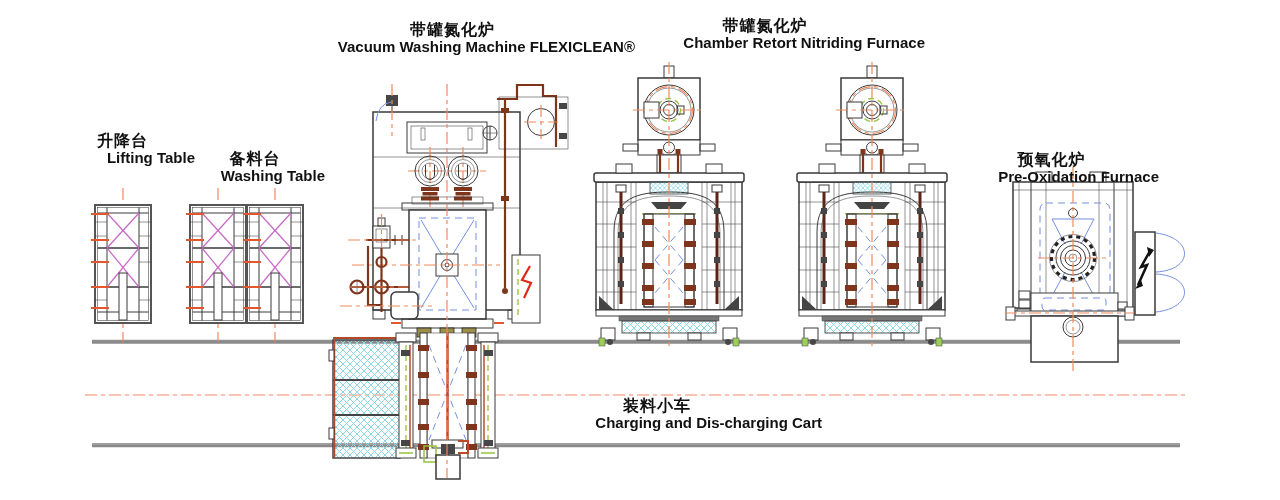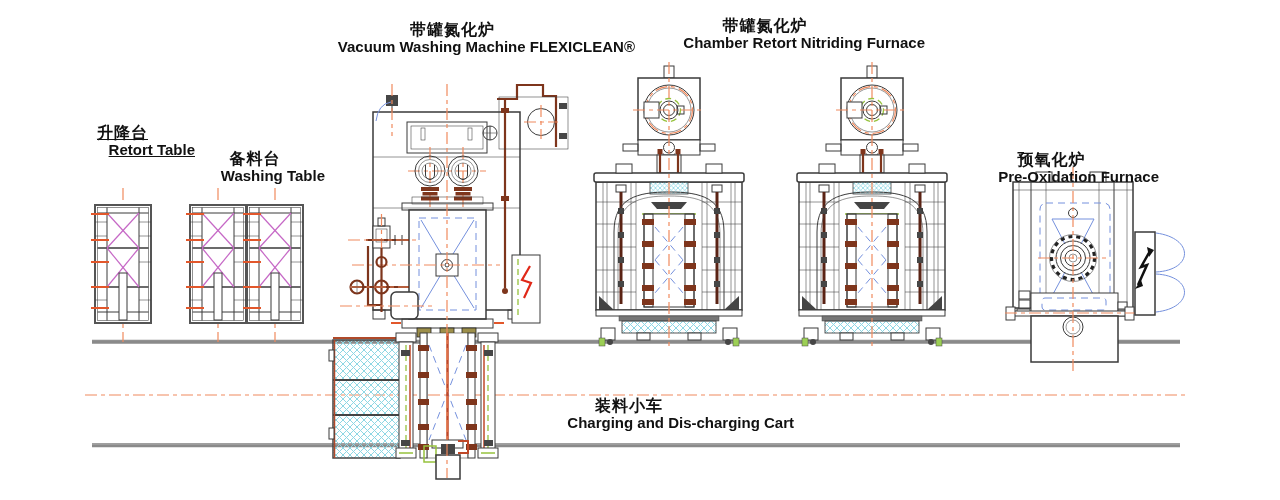--- a/index.html
+++ b/index.html
@@ -432,23 +432,23 @@
       <rect x="441" y="444" width="14" height="10" class="dk"></rect>
       <rect x="424" y="446" width="12" height="16" class="green wf"></rect>
       <path d="M458,441 h10 v12 h-10" fill="none" stroke="#c04828" stroke-width="2"></path>
       <rect x="436" y="455" width="24" height="24" class="blk2 wf"></rect>
     </g>
   </g>
 
   <line x1="447" y1="84" x2="447" y2="478" class="cl"></line>
 </svg>
 
-<div class="label" style="left:50px;top:124px;width:145px;text-decoration:underline;">
+<div class="label" style="left:50px;top:132px;width:145px;">
   <div class="zh">升降台</div>
-  <div class="en">Retort Table</div>
+  <div class="en">Lifting Table</div>
 </div>
 
 <div class="label" style="left:185px;top:150px;width:140px;">
   <div class="zh">备料台</div>
   <div class="en">Washing Table</div>
 </div>
 
 <div class="label" style="left:270px;top:21px;width:365px;">
   <div class="zh">带罐氮化炉</div>
   <div class="en"><span>Vacuum Washing Machine</span> <span class="brand">FLEXICLEAN®</span></div>
@@ -457,18 +457,18 @@
 <div class="label" style="left:605px;top:17px;width:320px;">
   <div class="zh">带罐氮化炉</div>
   <div class="en">Chamber Retort Nitriding Furnace</div>
 </div>
 
 <div class="label" style="left:944px;top:105px;width:215px;margin-top:46px;">
   <div class="zh">预氧化炉</div>
   <div class="en">Pre-Oxidation Furnace</div>
 </div>
 
-<div class="label" style="left:464px;top:397px;width:330px;">
+<div class="label" style="left:492px;top:397px;width:330px;">
   <div class="zh">装料小车</div>
   <div class="en">Charging and Dis-charging Cart</div>
 </div>
 
 </div>
 
 </body></html>

